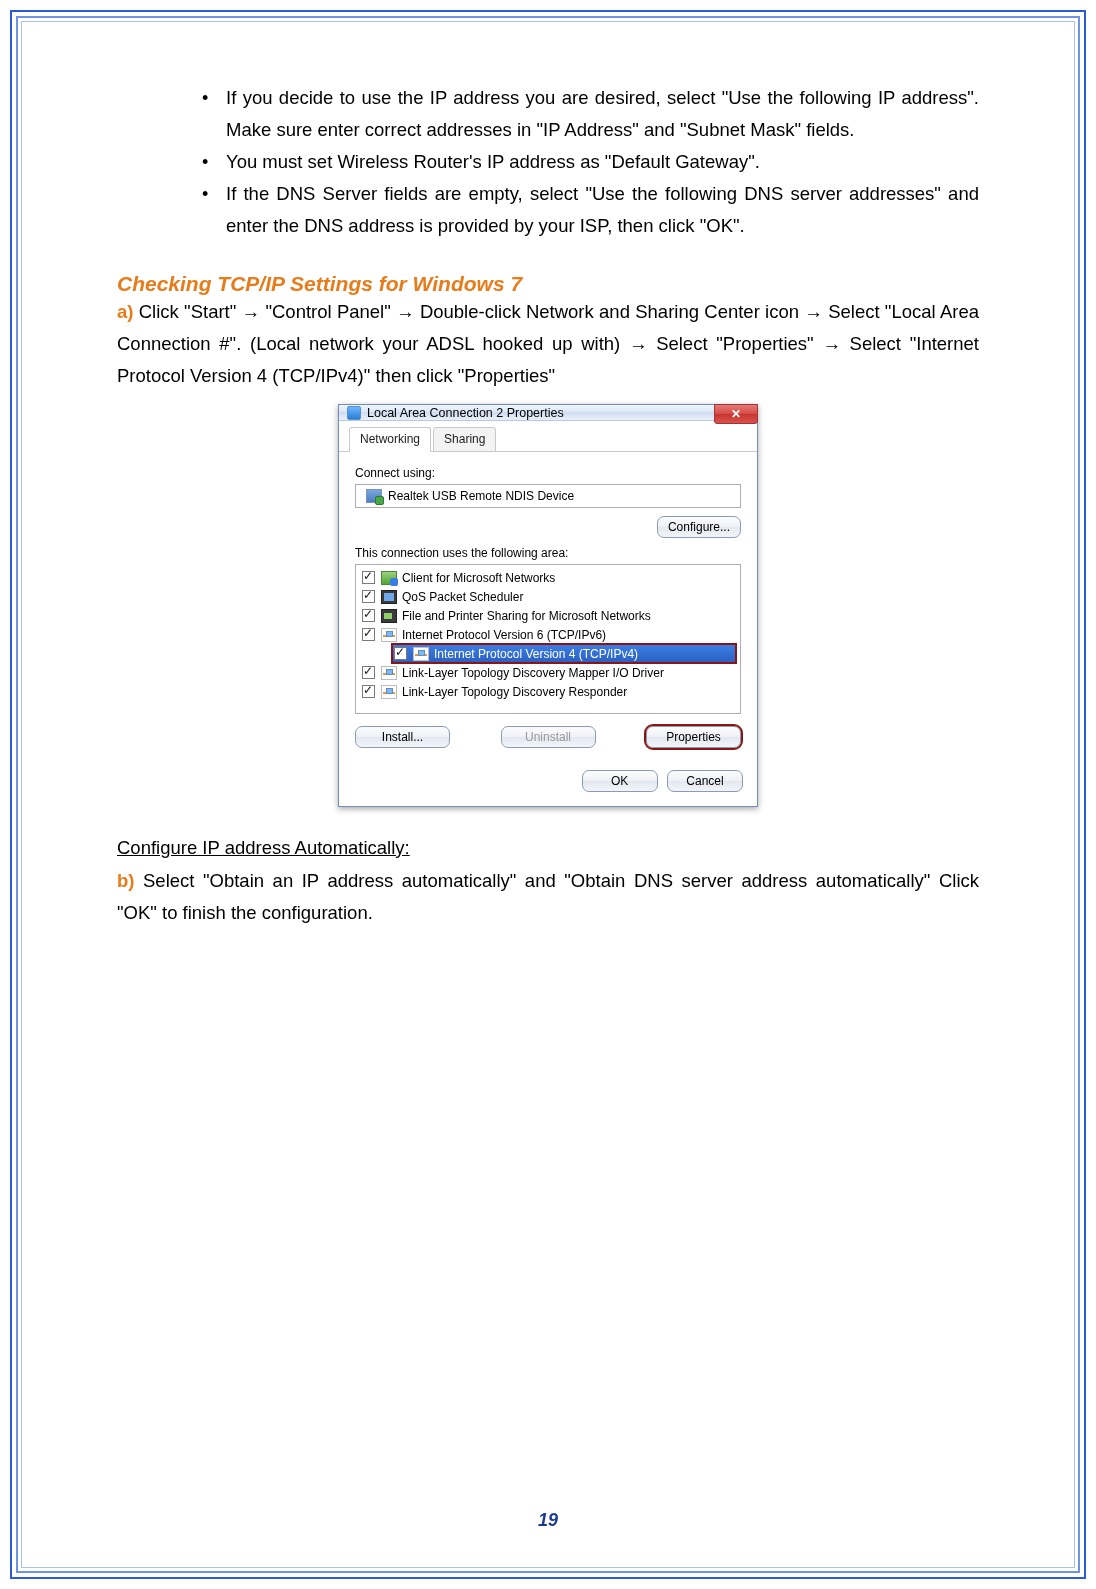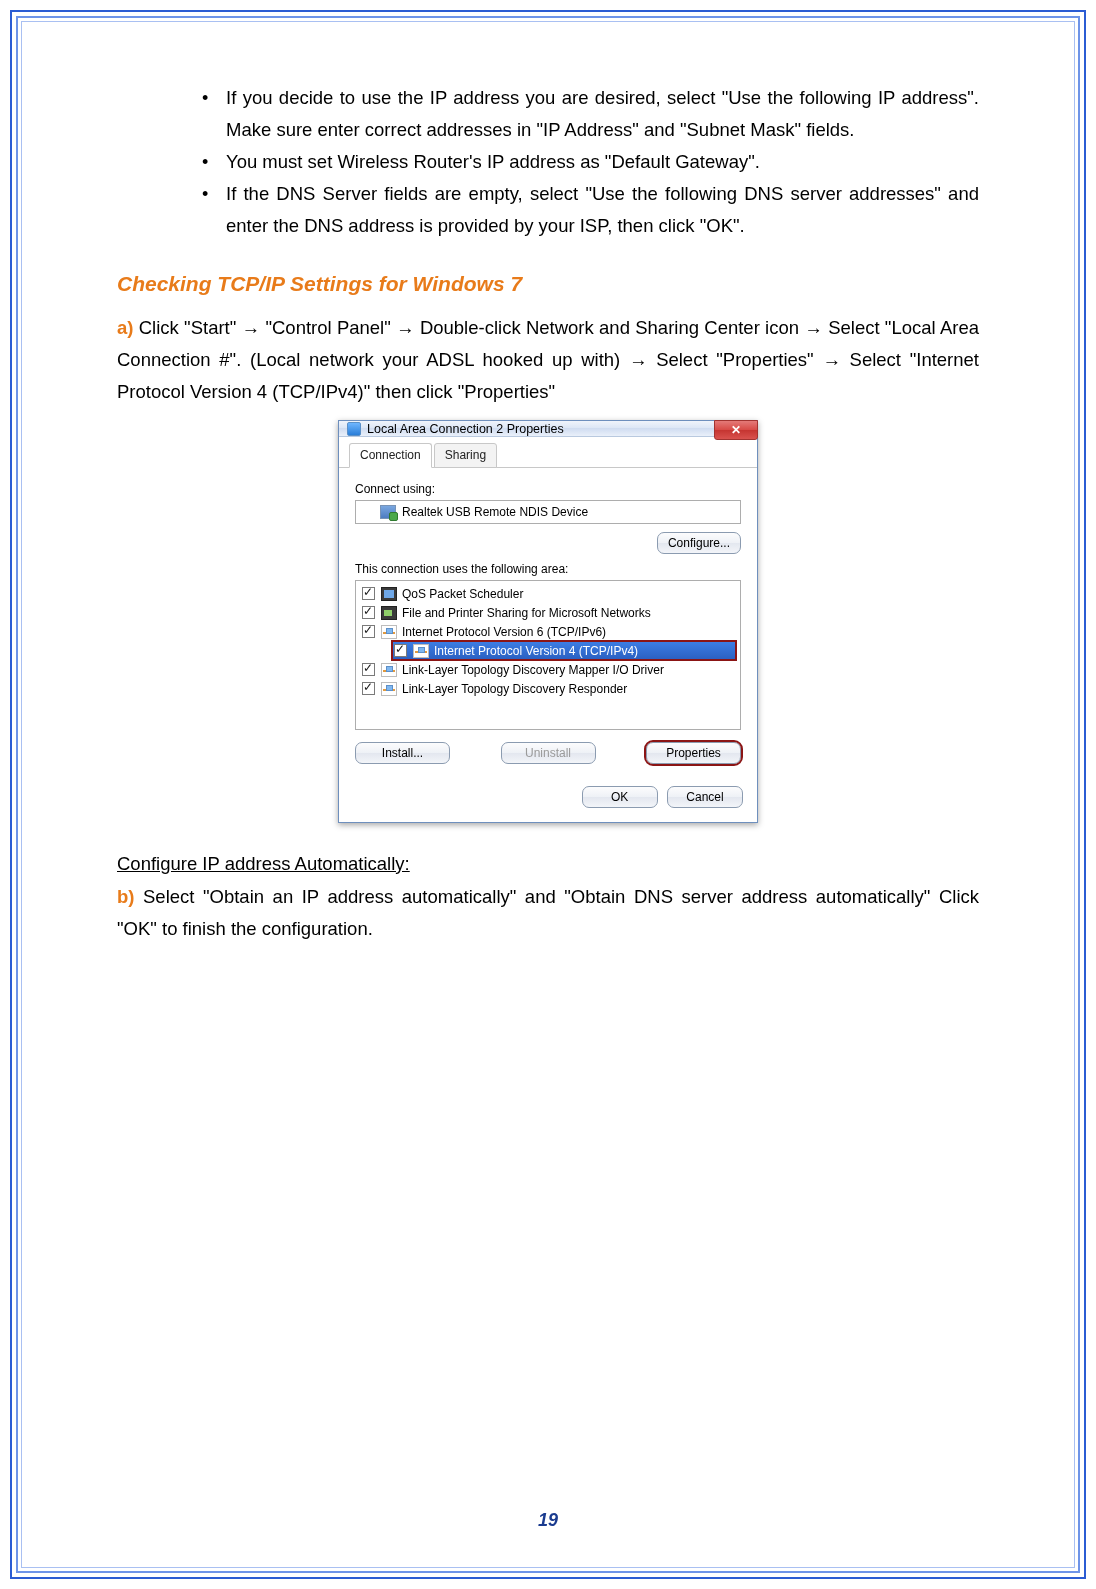--- a/index.html
+++ b/index.html
@@ -33,21 +33,21 @@
   .bullet-text {
     flex: 1;
     font-size: 18.5px; line-height: 32px;
     text-align: justify;
   }
   .section-heading {
     color: #e87b1a;
     font-weight: bold;
     font-style: italic;
     font-size: 21px;
-    margin: 30px 0 16px 0;
+    margin: 30px 0 0 0;
     font-family: "Trebuchet MS", Arial, sans-serif;
   }
   .body-text {
     font-size: 18.5px; line-height: 32px;
     text-align: justify;
   }
   .step-label { color: #e87b1a; font-weight: bold; }
   .dialog-wrap { text-align: center; margin: 12px 0 30px 0; }
 
   
@@ -98,21 +98,21 @@
     margin-right: 2px; margin-bottom: -1px;
     border-top-left-radius: 3px; border-top-right-radius: 3px;
     color: #222;
   }
   .tab.active { background: #fff; border-bottom: 1px solid #fff; }
   .win7-panel { padding: 10px 16px 6px; }
   .lbl { margin: 4px 0; }
   .adapter-box {
     border: 1px solid #adadad;
     height: 24px; display: flex; align-items: center;
-    padding: 0 24px; margin: 3px 0 8px 0;
+    padding: 0 10px; margin: 3px 0 8px 0;
     background: #fff;
   }
   .adapter-icon {
     width: 16px; height: 14px; margin-right: 6px;
     background: linear-gradient(#7aa7e0,#4d7cc0);
     border: 1px solid #7893b6; position: relative;
   }
   .adapter-icon::after {
     content:""; position:absolute; right:-3px; bottom:-3px;
     width:7px; height:7px; background:#4aa84a; border:1px solid #2f7a2f; border-radius:2px;
@@ -225,36 +225,41 @@
 
       <div class="dialog-wrap">
         <div class="win7">
           <div class="win7-titlebar">
             <div class="win7-title-icon"></div>
             <div class="win7-title-text">Local Area Connection 2 Properties</div>
             <div class="win7-close"><span>✕</span></div>
           </div>
           <div class="win7-body">
             <div class="win7-tabs">
-              <div class="tab active">Connection</div>
+              <div class="tab active">Networking</div>
               <div class="tab">Sharing</div>
             </div>
             <div class="win7-panel">
               <div class="lbl">Connect using:</div>
               <div class="adapter-box">
                 <div class="adapter-icon"></div>
                 <span>Realtek USB Remote NDIS Device</span>
               </div>
               <div class="btn-row-right">
                 <span class="btn">Configure...</span>
               </div>
               <div class="lbl">This connection uses the following area:</div>
               <div class="items-box" id="items-box">
                       <div class="item-row">
                         <span class="cb checked"></span>
+                        <span class="proto-icon ic-client"></span>
+                        <span>Client for Microsoft Networks</span>
+                      </div>
+                      <div class="item-row">
+                        <span class="cb checked"></span>
                         <span class="proto-icon ic-qos"></span>
                         <span>QoS Packet Scheduler</span>
                       </div>
                       <div class="item-row">
                         <span class="cb checked"></span>
                         <span class="proto-icon ic-fps"></span>
                         <span>File and Printer Sharing for Microsoft Networks</span>
                       </div>
                       <div class="item-row">
                         <span class="cb checked"></span>

